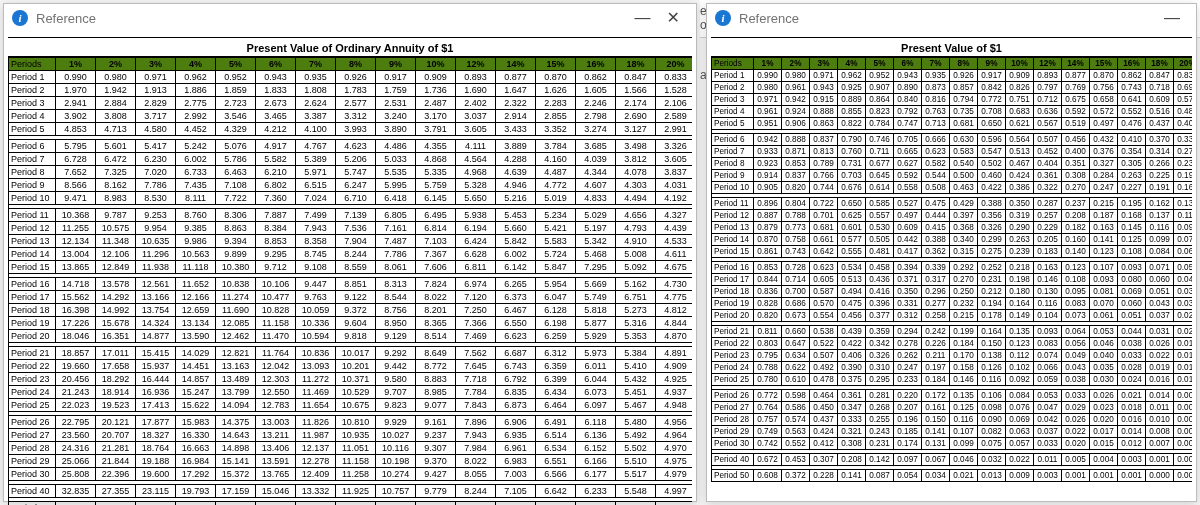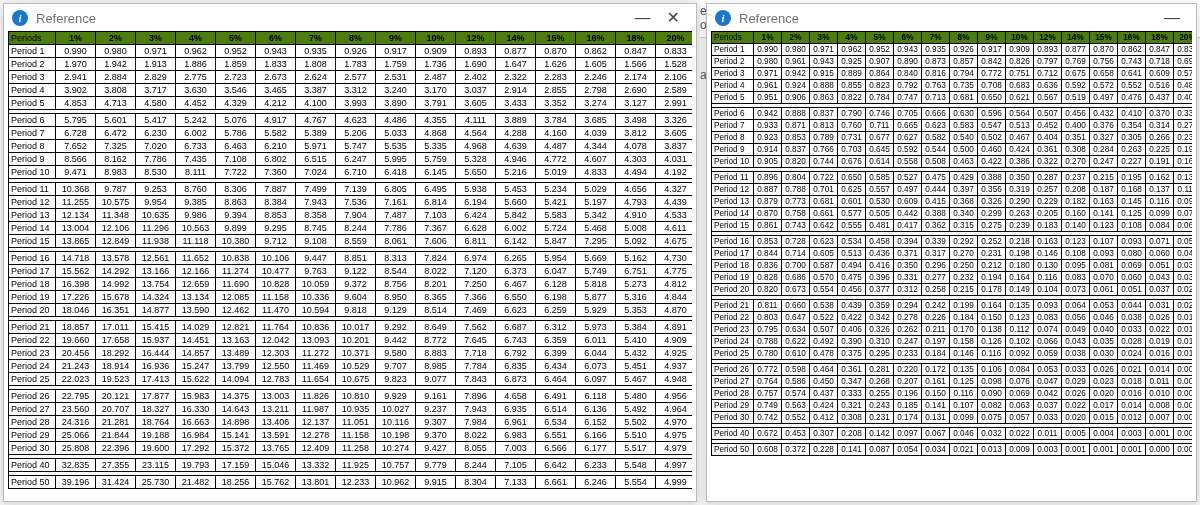--- a/index.html
+++ b/index.html
@@ -109,20 +109,21 @@
 </div>
 
 <div class="panel left">
   <div class="titlebar">
     <span class="info-icon">i</span>
     <span class="title">Reference</span>
     <span class="spacer"></span>
     <span class="win-btn">—</span>
     <span class="win-btn">✕</span>
   </div>
+  <div class="caption">Present Value of Ordinary Annuity of $1</div>
   <div class="table-wrap">
     <table class="ft" id="tbl-left">
       <colgroup>
           <col class="lbl">
           <col class="val">
           <col class="val">
           <col class="val">
           <col class="val">
           <col class="val">
           <col class="val">
@@ -214,21 +215,21 @@
             <td>2.283</td>
             <td>2.246</td>
             <td>2.174</td>
             <td>2.106</td>
           </tr>
           <tr>
             <td>Period 4</td>
             <td>3.902</td>
             <td>3.808</td>
             <td>3.717</td>
-            <td>3.630</td>
+            <td>2.992</td>
             <td>3.546</td>
             <td>3.465</td>
             <td>3.387</td>
             <td>3.312</td>
             <td>3.240</td>
             <td>3.170</td>
             <td>3.037</td>
             <td>2.914</td>
             <td>2.855</td>
             <td>2.798</td>
@@ -655,21 +656,21 @@
             <td>20.121</td>
             <td>17.877</td>
             <td>15.983</td>
             <td>14.375</td>
             <td>13.003</td>
             <td>11.826</td>
             <td>10.810</td>
             <td>9.929</td>
             <td>9.161</td>
             <td>7.896</td>
-            <td>4.658</td>
+            <td>6.906</td>
             <td>6.491</td>
             <td>6.118</td>
             <td>5.480</td>
             <td>4.956</td>
           </tr>
           <tr>
             <td>Period 27</td>
             <td>23.560</td>
             <td>20.707</td>
             <td>18.327</td>
@@ -793,20 +794,21 @@
   </div>
 </div>
 
 <div class="panel right">
   <div class="titlebar">
     <span class="info-icon">i</span>
     <span class="title">Reference</span>
     <span class="spacer"></span>
     <span class="win-btn">—</span>
   </div>
+  <div class="caption">Present Value of $1</div>
   <div class="table-wrap">
     <table class="ft" id="tbl-right">
       <colgroup>
           <col class="lbl">
           <col class="val">
           <col class="val">
           <col class="val">
           <col class="val">
           <col class="val">
           <col class="val">

